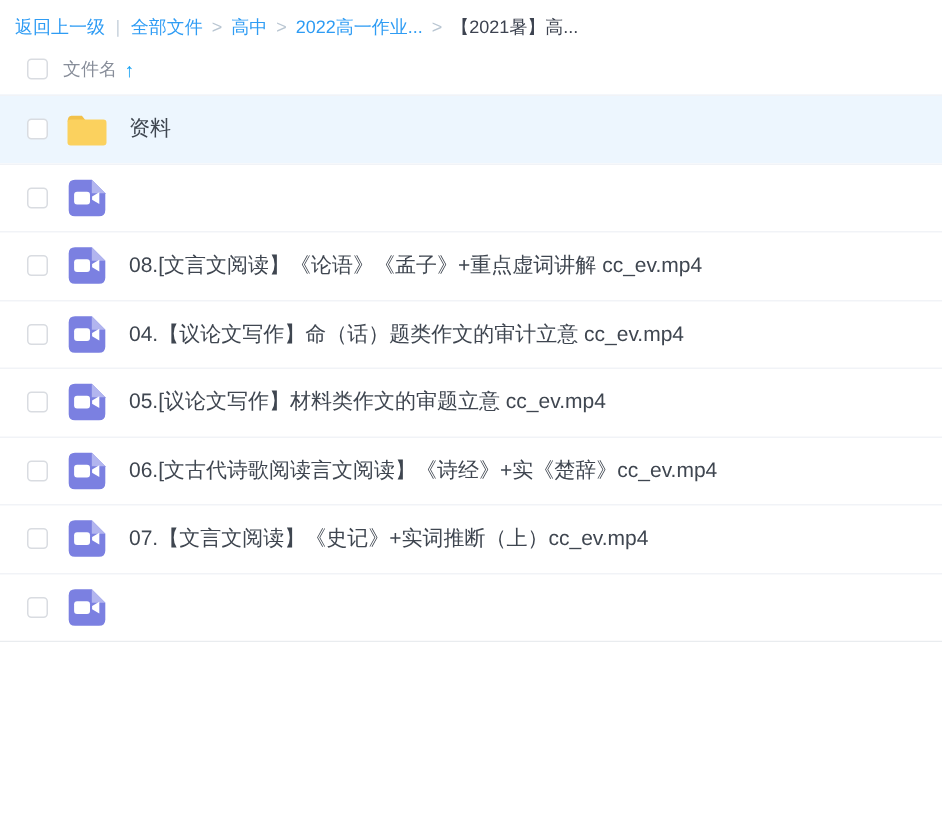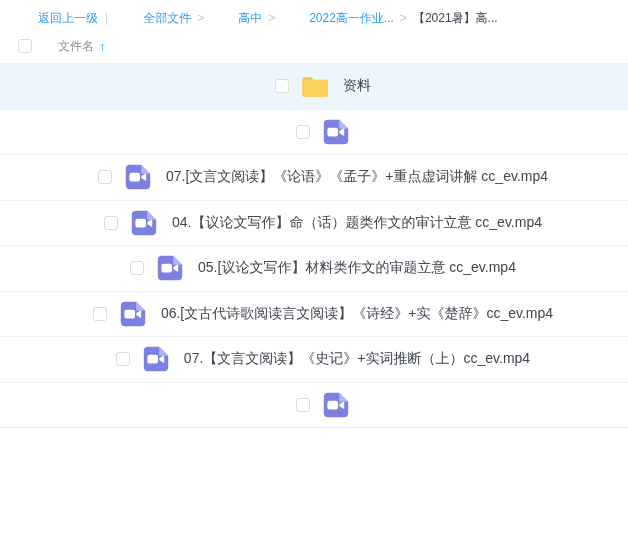--- a/index.html
+++ b/index.html
@@ -13,32 +13,32 @@
     --row-divider:#f1f3f7;
     --text-dark:#3f4650;
     --text-gray:#878d99;
     --sep-gray:#b9c6d2;
   }
   *{margin:0;padding:0;box-sizing:border-box;}
   html,body{width:628px;height:542px;background:#fff;overflow:hidden;
     font-family:"Liberation Sans", sans-serif;}
   .breadcrumb{padding:9px 0 0 10px;font-size:12px;line-height:18px;
     white-space:nowrap;display:flex;align-items:center;}
-  .crumb-link{color:var(--link-blue);text-decoration:none;cursor:pointer;margin-left:28px;}
+  .crumb-link{color:var(--link-blue);text-decoration:none;cursor:pointer;}
   .crumb-sep{color:var(--sep-gray);margin:0 6px;}
   .crumb-pipe{color:#c9d3dd;margin:0 7px;}
   .crumb-current{color:#3d4350;}
   .list-header{display:flex;align-items:center;padding:12px 0 10px 0;height:36px;}
   .checkbox{width:14px;height:14px;border:1px solid #d9dce1;border-radius:3px;
     background:#fff;flex:0 0 14px;margin-left:18px;cursor:pointer;}
-  .header-label{font-size:12px;color:var(--text-gray);margin-left:26px;cursor:pointer;}
+  .header-label{font-size:12px;color:var(--text-gray);margin-left:10px;cursor:pointer;}
   .sort-arrow{font-size:13px;font-weight:bold;color:var(--accent-blue);margin-left:5px;cursor:pointer;}
   .file-list{border-bottom:1px solid #e9ecef;}
   .file-row{display:flex;align-items:center;height:45.5px;border-top:1px solid var(--row-divider);
-    background:#fff;cursor:pointer;justify-content:center;}
+    background:#fff;cursor:pointer;}
   .file-row.highlight{background:var(--row-highlight);}
   .icon-wrap{width:28px;height:28px;margin-left:12px;display:flex;align-items:center;
     justify-content:center;flex:0 0 28px;}
   .file-name{font-size:14px;color:var(--text-dark);margin-left:14px;white-space:nowrap;
     overflow:hidden;text-overflow:ellipsis;}
 </style>
 </head>
 <body>
 
 <div class="breadcrumb">
@@ -87,21 +87,21 @@
     <span class="checkbox"></span>
     <span class="icon-wrap">
 
       <svg width="26" height="26" viewBox="0 0 26 26">
         <path d="M5 .8 H16.2 L25.2 9.8 V21 Q25.2 25.2 21 25.2 H5 Q.8 25.2 .8 21 V5 Q.8 .8 5 .8 Z" style="fill:var(--icon-purple)"></path>
         <path d="M16.2 .8 L25.2 9.8 H16.2 Z" style="fill:var(--icon-purple-light)"></path>
         <rect x="4.4" y="8.8" width="10.6" height="8.6" rx="2" style="fill:#fff"></rect>
         <path d="M16.4 12 L21.2 9.2 V17 L16.4 14.2 Z" style="fill:#fff"></path>
       </svg>
     </span>
-    <span class="file-name">07.[文言文阅读】《论语》《孟子》+重点虚词讲解 cc_ev.mp4</span>
+    <span class="file-name">08.[文言文阅读】《论语》《孟子》+重点虚词讲解 cc_ev.mp4</span>
   </div>
     <div class="file-row">
     <span class="checkbox"></span>
     <span class="icon-wrap">
 
       <svg width="26" height="26" viewBox="0 0 26 26">
         <path d="M5 .8 H16.2 L25.2 9.8 V21 Q25.2 25.2 21 25.2 H5 Q.8 25.2 .8 21 V5 Q.8 .8 5 .8 Z" style="fill:var(--icon-purple)"></path>
         <path d="M16.2 .8 L25.2 9.8 H16.2 Z" style="fill:var(--icon-purple-light)"></path>
         <rect x="4.4" y="8.8" width="10.6" height="8.6" rx="2" style="fill:#fff"></rect>
         <path d="M16.4 12 L21.2 9.2 V17 L16.4 14.2 Z" style="fill:#fff"></path>

